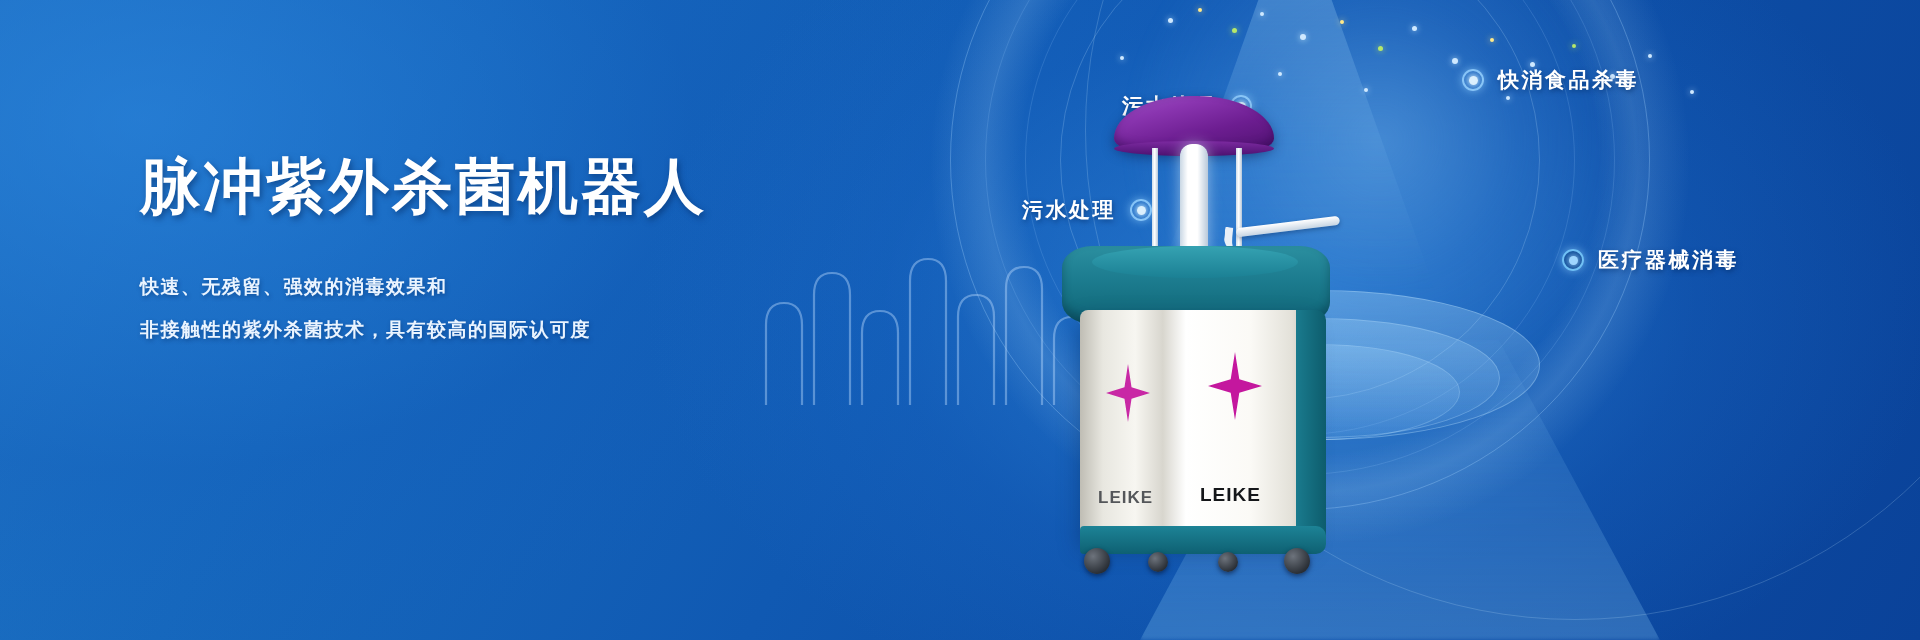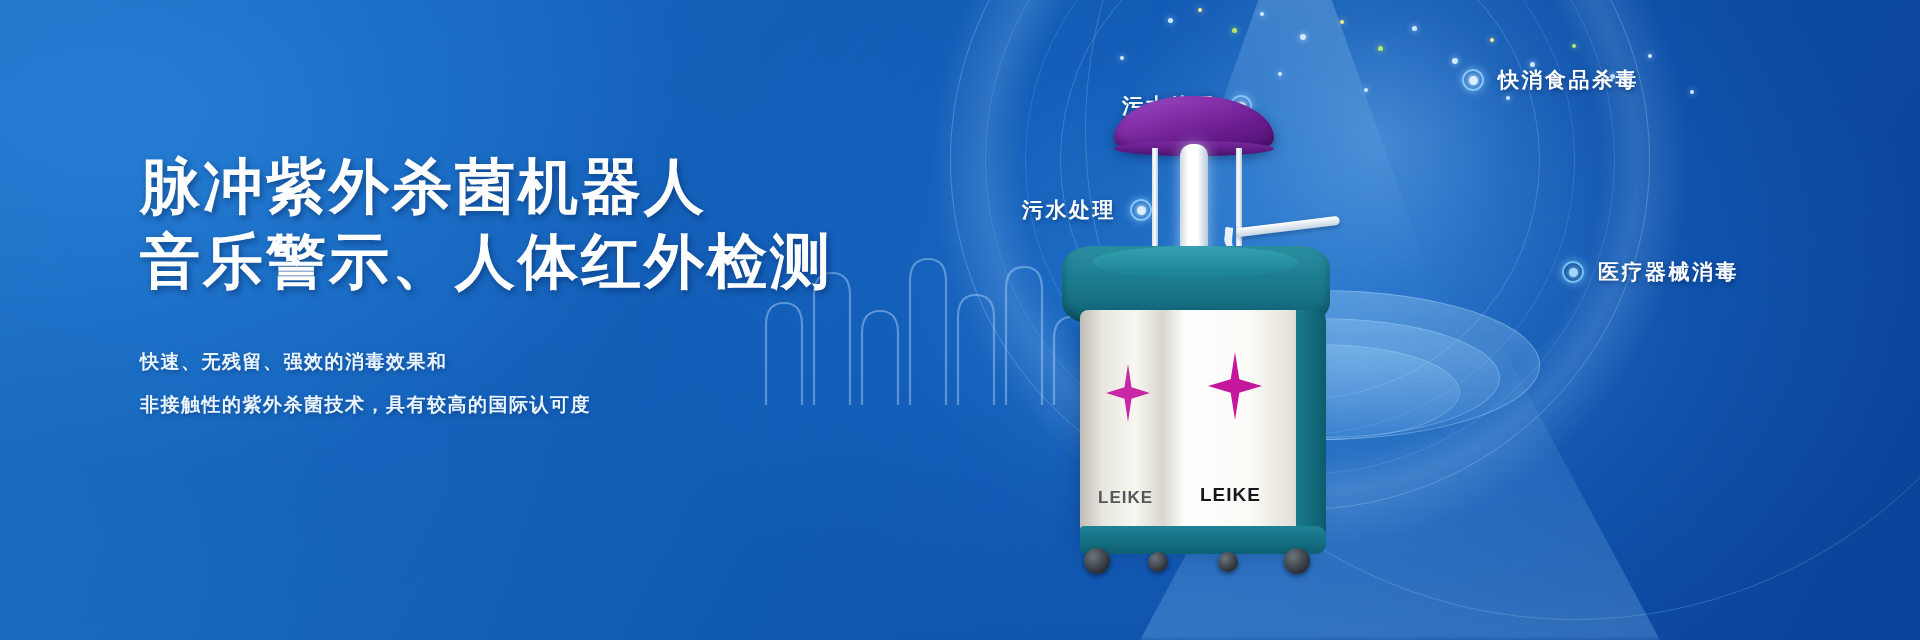--- a/index.html
+++ b/index.html
@@ -205,21 +205,20 @@
     <div class="dot" style="left:1648px;top:54px;width:4px;height:4px;"></div>
     <div class="dot" style="left:1120px;top:56px;width:4px;height:4px;"></div>
     <div class="dot" style="left:1278px;top:72px;width:4px;height:4px;"></div>
     <div class="dot" style="left:1364px;top:88px;width:4px;height:4px;"></div>
     <div class="dot" style="left:1506px;top:96px;width:4px;height:4px;"></div>
     <div class="dot" style="left:1690px;top:90px;width:4px;height:4px;"></div>
   </div>
 
   <div class="copy">
     <div class="headline">脉冲紫外杀菌机器人</div>
-    <div class="headline">音乐警示、人体红外检测</div>
     <div class="subcopy">
       <div class="subline">快速、无残留、强效的消毒效果和</div>
       <div class="subline">非接触性的紫外杀菌技术，具有较高的国际认可度</div>
     </div>
   </div>
 
   <div class="callout rtl" style="left:1122px;top:92px;">
     <span class="marker"></span>
     <span class="label">污水处理</span>
   </div>
@@ -227,21 +226,21 @@
   <div class="callout" style="left:1462px;top:66px;">
     <span class="marker"></span>
     <span class="label">快消食品杀毒</span>
   </div>
 
   <div class="callout rtl" style="left:1022px;top:196px;">
     <span class="marker"></span>
     <span class="label">污水处理</span>
   </div>
 
-  <div class="callout" style="left:1562px;top:246px;margin-top:12px;">
+  <div class="callout" style="left:1562px;top:246px;">
     <span class="marker solid"></span>
     <span class="label">医疗器械消毒</span>
   </div>
 
   <div class="robot">
     <div class="r-dome"></div>
     <div class="r-dome-rim"></div>
 
     <div class="r-rod" style="left:112px;top:52px;height:104px;"></div>
     <div class="r-rod" style="left:196px;top:52px;height:104px;"></div>

